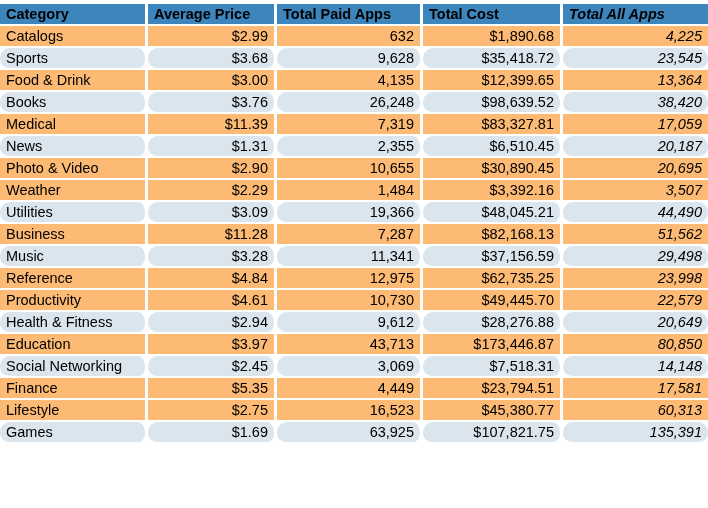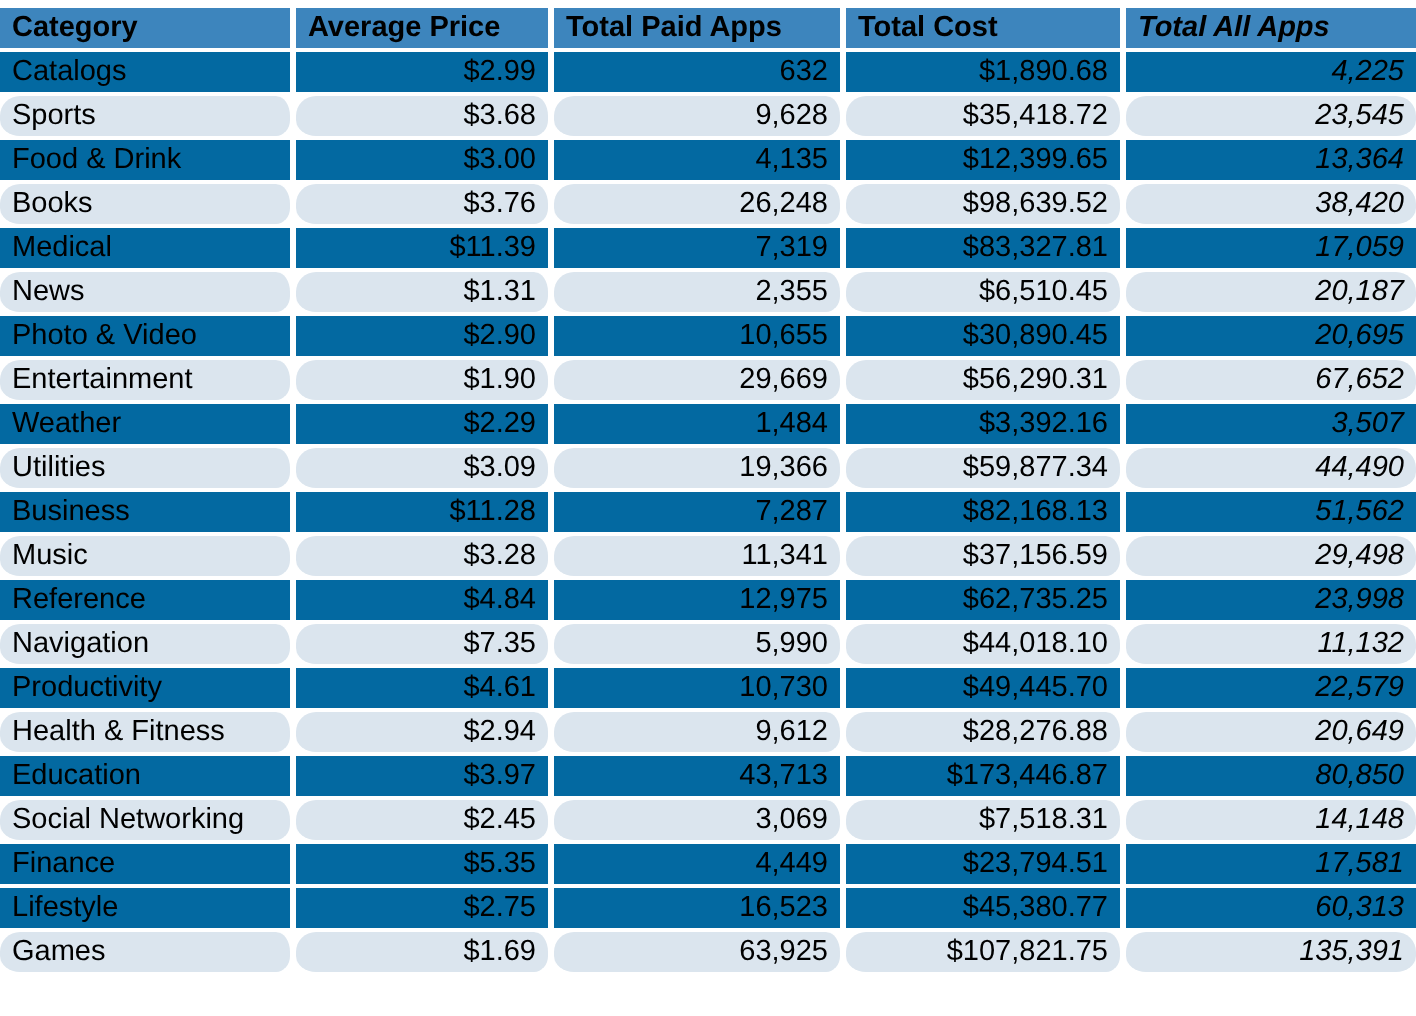--- a/index.html
+++ b/index.html
@@ -57,21 +57,21 @@
     font-weight: bold;
     text-align: left;
     height: 27px;
     line-height: 27px;
     font-size: 15px;
     border-bottom: 2px solid #ffffff;
     margin-left: 20px;
   }
 
   
-  tbody tr.odd td  { background: #0369a1; }
+  tbody tr.odd td  { background: #fdba74; }
   tbody tr.even td { background: #dbe5ee; border-radius: 10px; }
 
   td.num { text-align: right; }
   td.cat { text-align: left; }
 </style>
 </head>
 <body>
 
 <div id="sheet">
   <table class="grid">
@@ -134,39 +134,32 @@
           <td class="num">$6,510.45</td>
           <td class="num">20,187</td>
         </tr>
         <tr class="odd">
           <td class="cat">Photo &amp; Video</td>
           <td class="num">$2.90</td>
           <td class="num">10,655</td>
           <td class="num">$30,890.45</td>
           <td class="num">20,695</td>
         </tr>
-        <tr class="even">
-          <td class="cat">Entertainment</td>
-          <td class="num">$1.90</td>
-          <td class="num">29,669</td>
-          <td class="num">$56,290.31</td>
-          <td class="num">67,652</td>
-        </tr>
         <tr class="odd">
           <td class="cat">Weather</td>
           <td class="num">$2.29</td>
           <td class="num">1,484</td>
           <td class="num">$3,392.16</td>
           <td class="num">3,507</td>
         </tr>
         <tr class="even">
           <td class="cat">Utilities</td>
           <td class="num">$3.09</td>
           <td class="num">19,366</td>
-          <td class="num">$59,877.34</td>
+          <td class="num">$48,045.21</td>
           <td class="num">44,490</td>
         </tr>
         <tr class="odd">
           <td class="cat">Business</td>
           <td class="num">$11.28</td>
           <td class="num">7,287</td>
           <td class="num">$82,168.13</td>
           <td class="num">51,562</td>
         </tr>
         <tr class="even">
@@ -176,27 +169,20 @@
           <td class="num">$37,156.59</td>
           <td class="num">29,498</td>
         </tr>
         <tr class="odd">
           <td class="cat">Reference</td>
           <td class="num">$4.84</td>
           <td class="num">12,975</td>
           <td class="num">$62,735.25</td>
           <td class="num">23,998</td>
         </tr>
-        <tr class="even">
-          <td class="cat">Navigation</td>
-          <td class="num">$7.35</td>
-          <td class="num">5,990</td>
-          <td class="num">$44,018.10</td>
-          <td class="num">11,132</td>
-        </tr>
         <tr class="odd">
           <td class="cat">Productivity</td>
           <td class="num">$4.61</td>
           <td class="num">10,730</td>
           <td class="num">$49,445.70</td>
           <td class="num">22,579</td>
         </tr>
         <tr class="even">
           <td class="cat">Health &amp; Fitness</td>
           <td class="num">$2.94</td>

